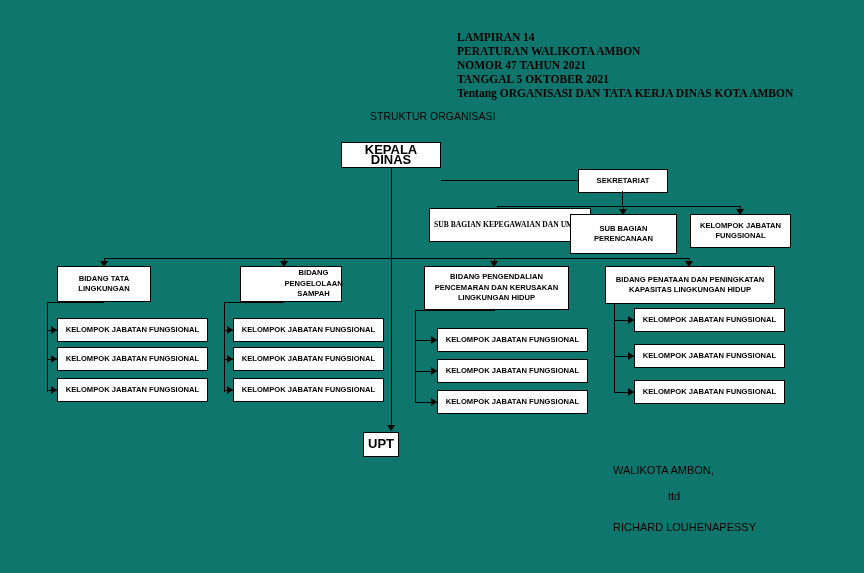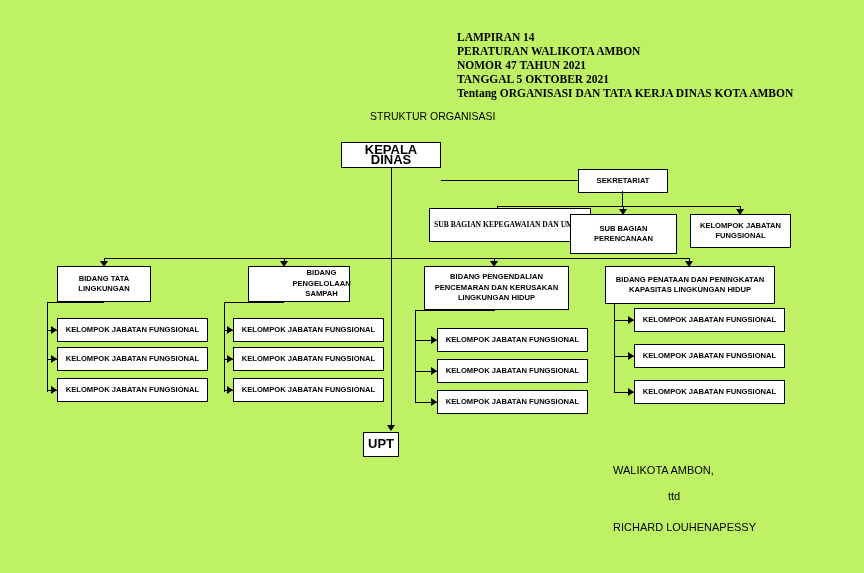--- a/index.html
+++ b/index.html
@@ -9,21 +9,21 @@
   }
   body {
     font-family: "Liberation Sans", sans-serif;
     color: #000000;
   }
   #page {
     position: relative;
     width: 864px;
     height: 573px;
     overflow: hidden;
-    background: #bef264;
+    background: #0f766e;
   }
   .hdr {
     position: absolute;
     font-family: "Liberation Serif", serif;
     font-size: 11.5px;
     font-weight: bold;
     line-height: 14px;
     white-space: nowrap;
   }
   .title-line {
@@ -127,21 +127,21 @@
   <div class="line hline" style="left:47px; top:330px; width:10px;"></div>
   <div class="arrow-right" style="left:51px; top:326px;"></div>
   <div class="line hline" style="left:47px; top:359px; width:10px;"></div>
   <div class="arrow-right" style="left:51px; top:355px;"></div>
   <div class="line hline" style="left:47px; top:390px; width:10px;"></div>
   <div class="arrow-right" style="left:51px; top:386px;"></div>
   <div class="box" style="left:57px; top:318px; width:151px; height:24px;">KELOMPOK JABATAN FUNGSIONAL</div>
   <div class="box" style="left:57px; top:347px; width:151px; height:24px;">KELOMPOK JABATAN FUNGSIONAL</div>
   <div class="box" style="left:57px; top:378px; width:151px; height:24px;">KELOMPOK JABATAN FUNGSIONAL</div>
 
-  <div class="box" style="left:248px; top:266px; width:102px; height:36px;padding-left:48px;">BIDANG PENGELOLAAN SAMPAH</div>
+  <div class="box" style="left:240px; top:266px; width:102px; height:36px;padding-left:48px;">BIDANG PENGELOLAAN SAMPAH</div>
   <div class="line vline" style="left:224px; top:302px; height:90px;"></div>
   <div class="line hline" style="left:224px; top:302px; width:60px;"></div>
   <div class="line hline" style="left:224px; top:330px; width:9px;"></div>
   <div class="arrow-right" style="left:227px; top:326px;"></div>
   <div class="line hline" style="left:224px; top:359px; width:9px;"></div>
   <div class="arrow-right" style="left:227px; top:355px;"></div>
   <div class="line hline" style="left:224px; top:390px; width:9px;"></div>
   <div class="arrow-right" style="left:227px; top:386px;"></div>
   <div class="box" style="left:233px; top:318px; width:151px; height:24px;">KELOMPOK JABATAN FUNGSIONAL</div>
   <div class="box" style="left:233px; top:347px; width:151px; height:24px;">KELOMPOK JABATAN FUNGSIONAL</div>

